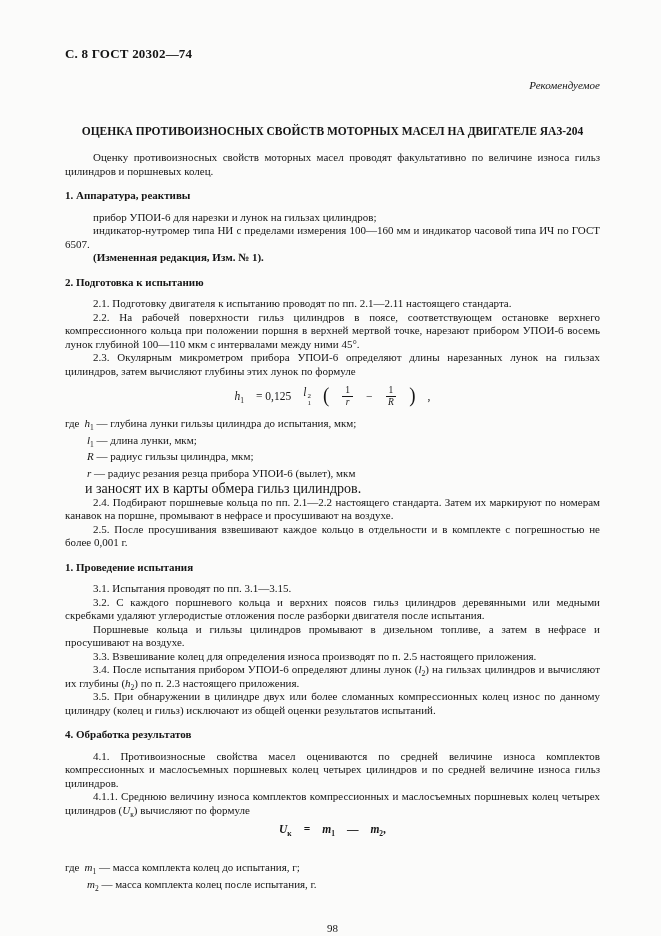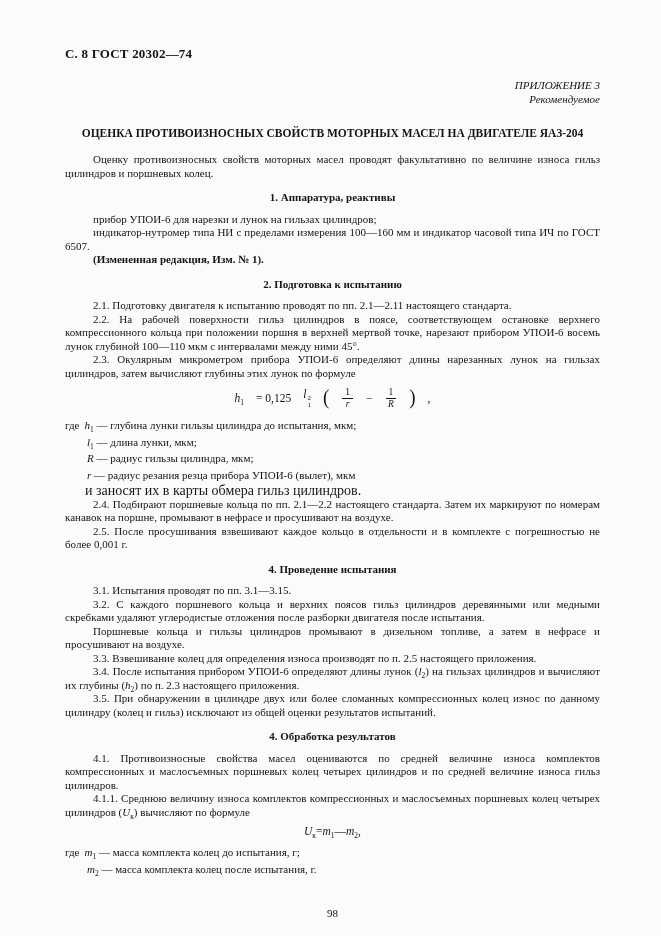--- a/index.html
+++ b/index.html
@@ -22,38 +22,37 @@
     letter-spacing:.2px;
   }
   .annex{
     margin-top:16px;
     text-align:right;
     font-style:italic;
     font-size:11px;
     line-height:14px;
   }
   .doc-title{
-    margin-top:20px;
+    margin-top:32px;
     text-align:center;
     font-weight:bold;
     font-size:11.5px;
     line-height:14px;
   }
   .p{
     margin:0;
     font-size:11px;
     line-height:13.5px;
     text-align:justify;
     text-indent:28px;
   }
   .p.noind{text-indent:0;}
   .intro{margin-top:13px;}
   .sec-h{
     margin:11px 0 8px 0;
-    text-align:center;
     font-weight:bold;
     font-size:11px;
     line-height:13.5px;
   }
   .bold{font-weight:bold;}
   .defline{
     font-size:11px;
     line-height:16.5px;
     padding-left:22px;
     text-indent:0;
@@ -95,39 +94,39 @@
   .stack{
     display:inline-flex;
     flex-direction:column;
     justify-content:center;
     font-size:7px;
     line-height:7px;
     vertical-align:-2px;
     margin-left:1px;
   }
   .formula-u{
-    margin:6px 0 7px 0;
-    display:flex;justify-content:center;align-items:center;gap:0;
+    margin:6px 0 24px 0;
+    display:flex;justify-content:center;align-items:center;gap:12px;
     font-size:11.5px;
+    font-weight:bold;
   }
   .pagenum{
     margin-top:30px;
     text-align:center;
     font-size:11px;
   }
 </style>
 </head>
 <body>
 
 <div class="page">
 
   <div class="pagehead">С. 8 ГОСТ 20302—74</div>
 
   <div class="annex">
-    <div>ПРИЛОЖЕНИЕ 3</div>
     <div>Рекомендуемое</div>
   </div>
 
   <div class="doc-title">ОЦЕНКА ПРОТИВОИЗНОСНЫХ СВОЙСТВ МОТОРНЫХ МАСЕЛ НА ДВИГАТЕЛЕ ЯАЗ-204</div>
 
   <p class="p intro">Оценку противоизносных свойств моторных масел проводят факультативно по величине износа гильз цилиндров и поршневых колец.</p>
 
   <div class="sec-h">1. Аппаратура, реактивы</div>
   <p class="p">прибор УПОИ-6 для нарезки и лунок на гильзах цилиндров;</p>
   <p class="p">индикатор-нутромер типа НИ с пределами измерения 100—160 мм и индикатор часовой типа ИЧ по ГОСТ 6507.</p>
@@ -161,21 +160,21 @@
 
   <div class="defline first"><span class="deflead">где</span><i class="fv">h</i><sub>1</sub><span> — глубина лунки гильзы цилиндра до испытания, мкм;</span></div>
   <div class="defline"><i class="fv">l</i><sub>1</sub><span> — длина лунки, мкм;</span></div>
   <div class="defline"><i class="fv">R</i><sub></sub><span> — радиус гильзы цилиндра, мкм;</span></div>
   <div class="defline"><i class="fv">r</i><sub></sub><span> — радиус резания резца прибора УПОИ-6 (вылет), мкм</span></div>
 
   <p class="p noind smallind">и заносят их в карты обмера гильз цилиндров.</p>
   <p class="p">2.4. Подбирают поршневые кольца по пп. 2.1—2.2 настоящего стандарта. Затем их маркируют по номерам канавок на поршне, промывают в нефрасе и просушивают на воздухе.</p>
   <p class="p">2.5. После просушивания взвешивают каждое кольцо в отдельности и в комплекте с погрешностью не более 0,001 г.</p>
 
-  <div class="sec-h">4. Проведение испытания</div>
+  <div class="sec-h">1. Проведение испытания</div>
   <p class="p">3.1. Испытания проводят по пп. 3.1—3.15.</p>
   <p class="p">3.2. С каждого поршневого кольца и верхних поясов гильз цилиндров деревянными или медными скребками удаляют углеродистые отложения после разборки двигателя после испытания.</p>
   <p class="p">Поршневые кольца и гильзы цилиндров промывают в дизельном топливе, а затем в нефрасе и просушивают на воздухе.</p>
   <p class="p">3.3. Взвешивание колец для определения износа производят по п. 2.5 настоящего приложения.</p>
   <p class="p"><span>3.4. После испытания прибором УПОИ-6 определяют длины лунок (</span><i class="fv">l</i><sub>2</sub><span>) на гильзах цилиндров и вычисляют их глубины (</span><i class="fv">h</i><sub>2</sub><span>) по п. 2.3 настоящего приложения.</span></p>
   <p class="p">3.5. При обнаружении в цилиндре двух или более сломанных компрессионных колец износ по данному цилиндру (колец и гильз) исключают из общей оценки результатов испытаний.</p>
 
   <div class="sec-h">4. Обработка результатов</div>
   <p class="p">4.1. Противоизносные свойства масел оцениваются по средней величине износа комплектов компрессионных и маслосъемных поршневых колец четырех цилиндров и по средней величине износа гильз цилиндров.</p>
   <p class="p"><span>4.1.1. Среднюю величину износа комплектов компрессионных и маслосъемных поршневых колец четырех цилиндров (</span><i class="fv">U</i><sub>к</sub><span>) вычисляют по формуле</span></p>

